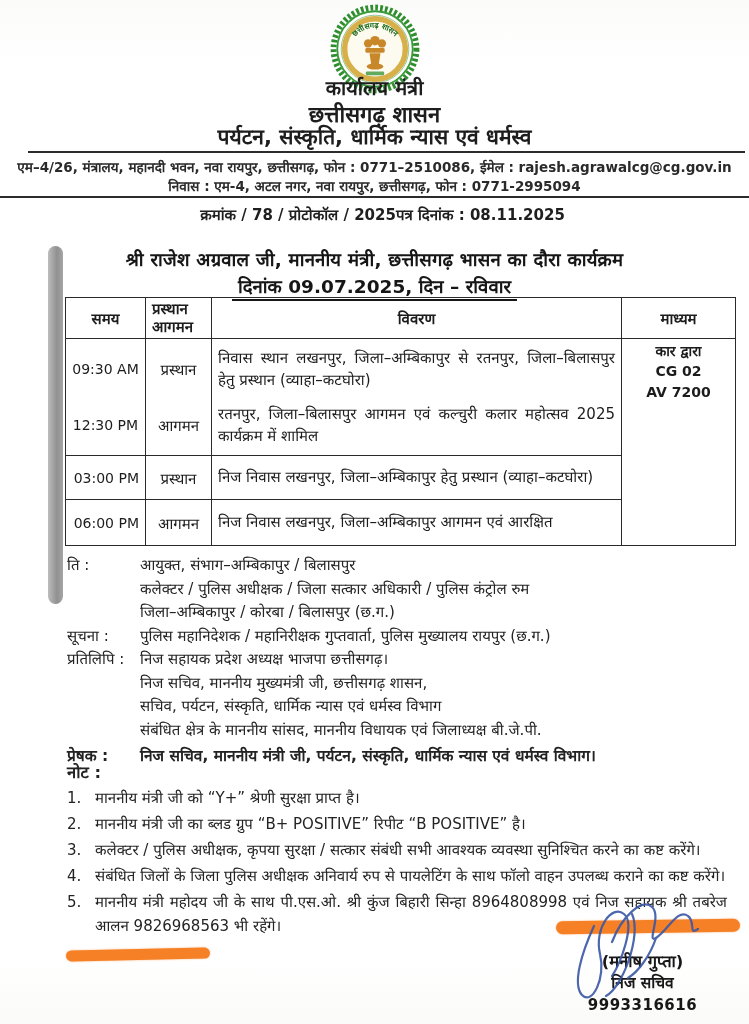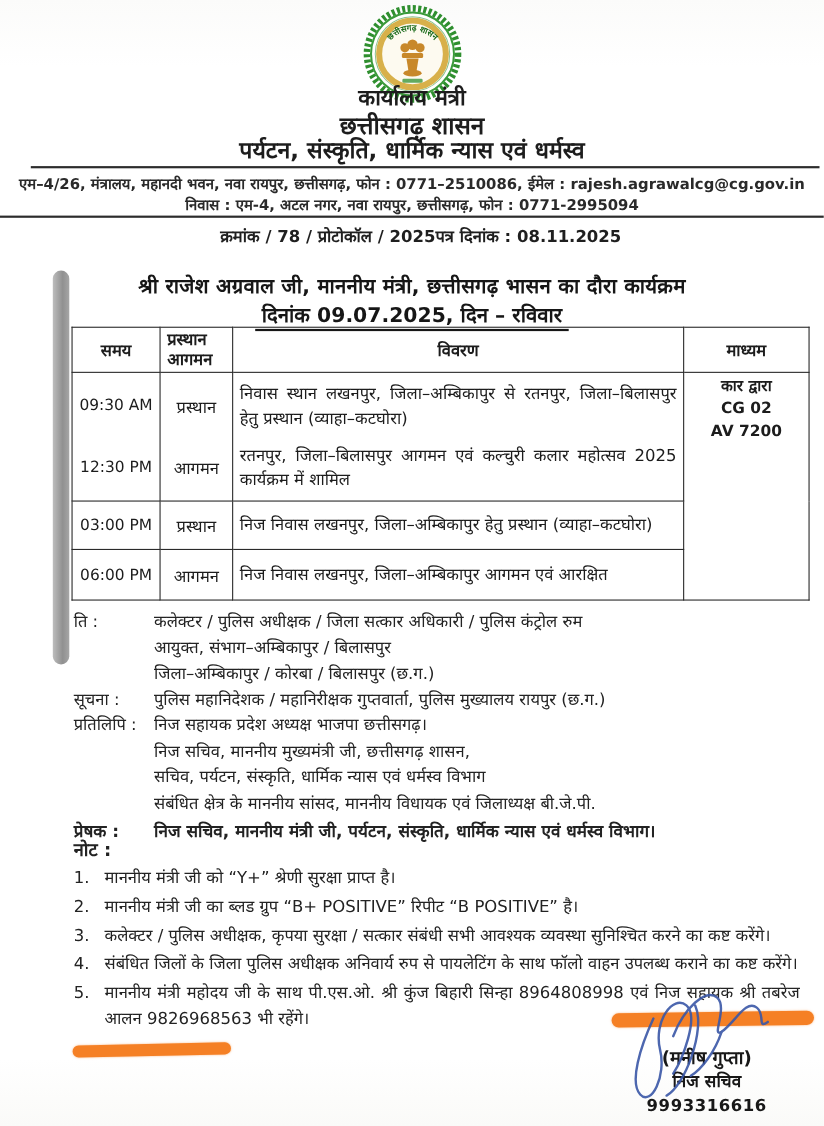--- a/index.html
+++ b/index.html
@@ -39,21 +39,21 @@
   table.sched th { font-weight: bold; font-size: 15px; vertical-align: middle; }
   .col-time { width: 80px; } .col-type { width: 66px; } .col-detail { width: 410px; } .col-medium { width: 114px; }
   th.two-line { white-space: pre-line; line-height: 1.2; font-size: 14.5px; text-align: left; padding-left: 10px; }
   td.medium-cell { vertical-align: top; text-align: center; font-weight: bold;
                    white-space: pre-line; line-height: 1.45; font-size: 14px; padding-top: 6px; }
   .entry-stack { display: flex; flex-direction: column; }
   .entry-cell-time, .entry-cell-type { display: flex; align-items: center; justify-content: center; height: 56px; }
   .entry-cell-detail { display: flex; align-items: center; min-height: 56px; }
   .entry-cell-detail p { text-align: justify; line-height: 1.5; font-size: 15px; }
   td.time-cell, td.type-cell { text-align: center; vertical-align: middle; }
-  td.time-cell { font-size: 14px; }
+  td.time-cell { font-size: 14px; text-align: right; }
   td.detail-cell { vertical-align: middle; }
   td.detail-cell p { text-align: justify; line-height: 1.5; }
   tr.row-sm { height: 44px; }
 
   
   .gray-bar { left: 48px; top: 246px; width: 15px; height: 358px; border-radius: 9px;
     background: linear-gradient(90deg, #bdbdbd, #909090 60%, #a6a6a6); }
 
   
   .dist { top: 554px; left: 67px; width: 660px; font-size: 15px; color: #232323; }
@@ -186,22 +186,22 @@
     </tr>
   </tbody>
     </table>
 
   <div class="abs gray-bar"></div>
 
   <div class="abs dist">
     <div class="dist-group">
       <div class="dist-label">ति :</div>
       <div class="dist-lines">
+        <div>आयुक्त, संभाग–अम्बिकापुर / बिलासपुर</div>
         <div>कलेक्टर / पुलिस अधीक्षक / जिला सत्कार अधिकारी / पुलिस कंट्रोल रुम</div>
-        <div>आयुक्त, संभाग–अम्बिकापुर / बिलासपुर</div>
         <div>जिला–अम्बिकापुर / कोरबा / बिलासपुर (छ.ग.)</div>
       </div>
     </div>
     <div class="dist-group">
       <div class="dist-label">सूचना :</div>
       <div class="dist-lines">
         <div>पुलिस महानिदेशक / महानिरीक्षक गुप्तवार्ता, पुलिस मुख्यालय रायपुर (छ.ग.)</div>
       </div>
     </div>
     <div class="dist-group">

